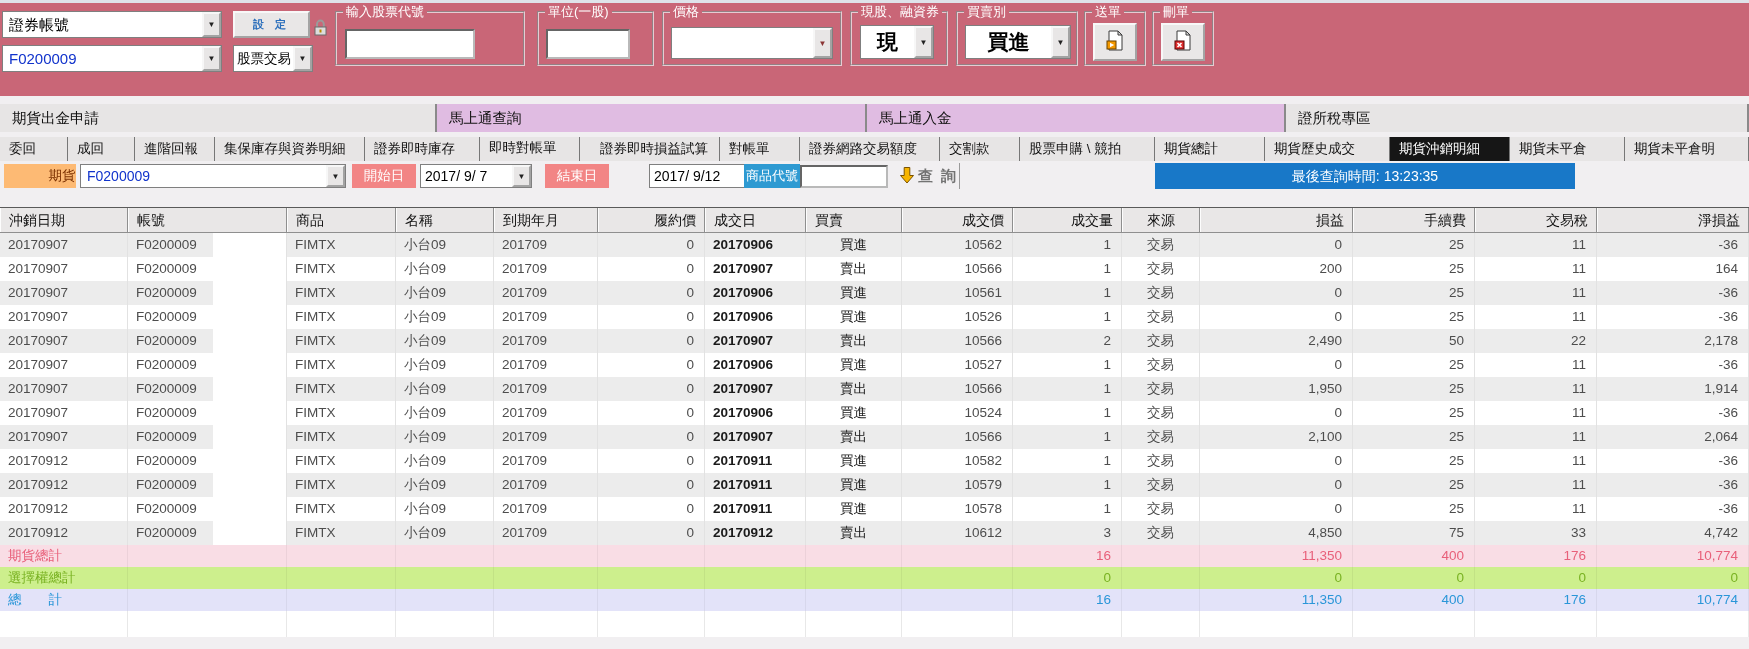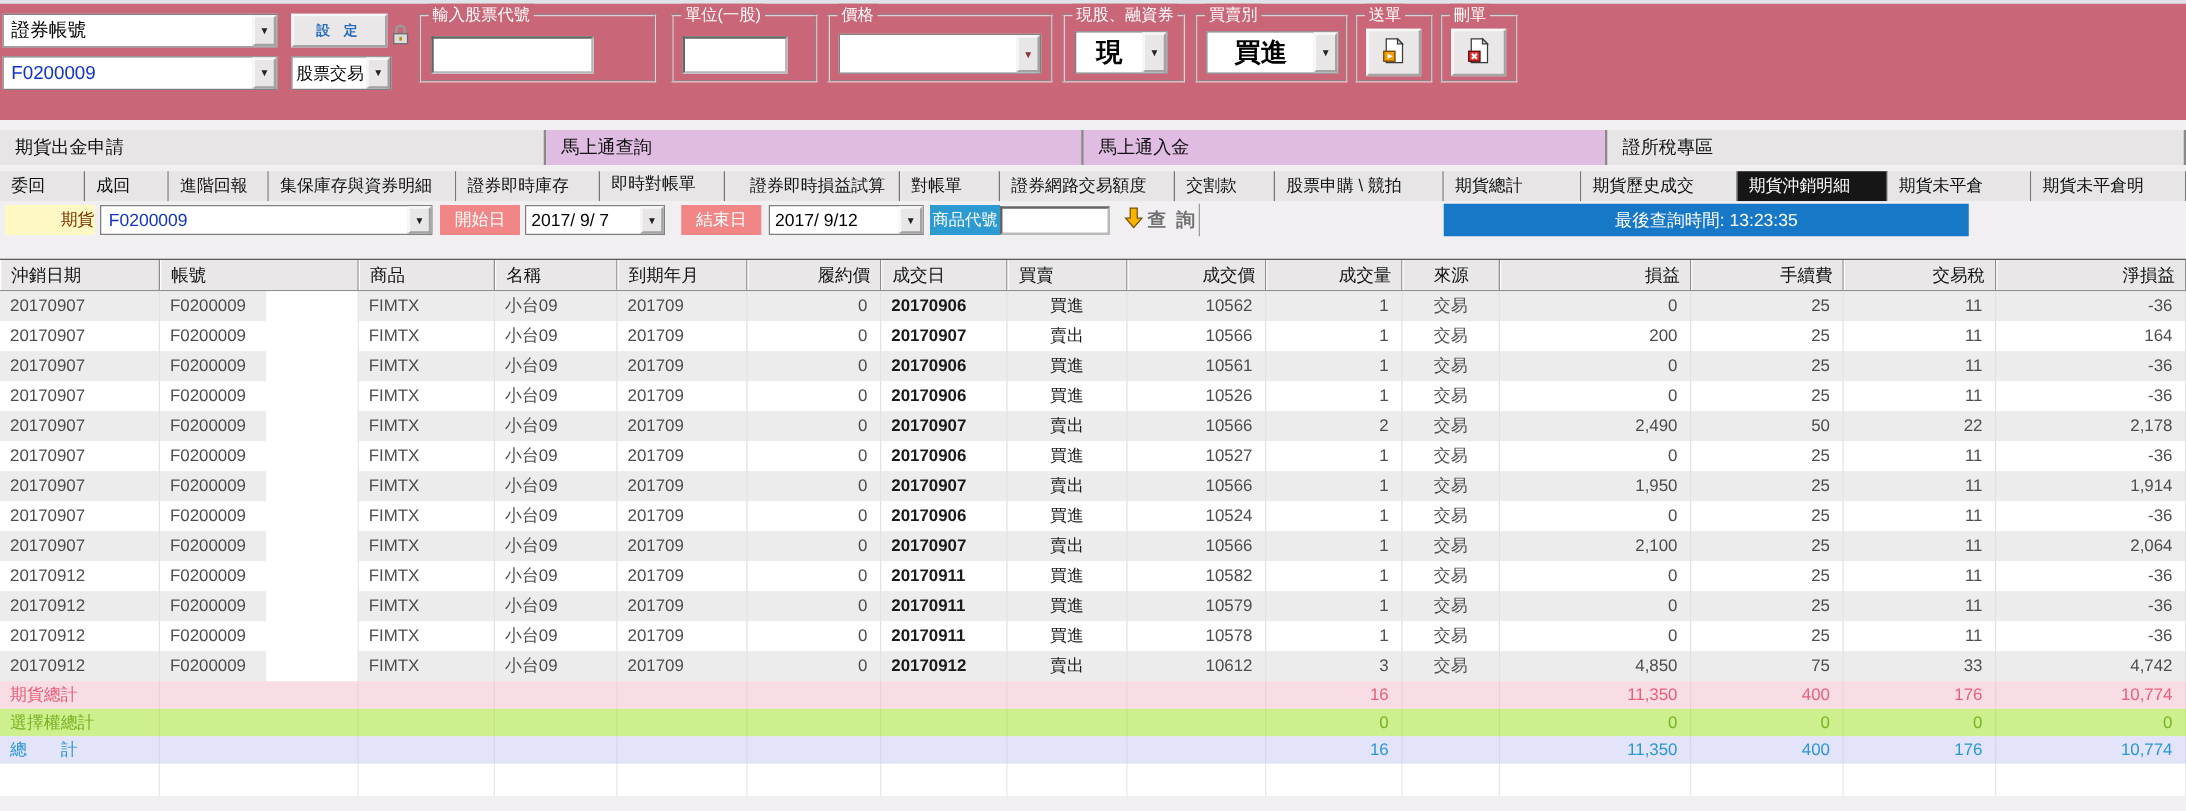--- a/index.html
+++ b/index.html
@@ -46,27 +46,27 @@
   .tab1.gray { background:#e7e5e5; }
   .tab1.pink { background:#e0bce2; }
   .gap2 { height:5px; background:#f1eff1; }
   .tabrow2 { height:24px; display:flex; background:#f1eff1; }
   .tab2 { height:24px; line-height:24px; padding-left:9px; font-size:13.5px; color:#111; background:#e7e5e5; border-right:1px solid #777; white-space:nowrap; overflow:hidden; }
   .tab2.active { background:#161616; color:#fff; }
 
   
   .querybar { position:relative; height:30px; background:#f1eff1; }
   .qlabel { position:absolute; top:3px; height:24px; line-height:24px; text-align:center; font-size:13.5px; }
-  .q-market { left:4px; width:72px; background:#fef9c3; color:#7b3000;padding-left:44px; }
+  .q-market { left:4px; width:72px; background:#fdba74; color:#7b3000;padding-left:44px; }
   .q-combo { left:80px; top:3px; width:266px; height:24px; position:absolute; }
   .q-combo .val { font-size:14px; }
   .q-start { left:352px; width:64px; background:#f28585; color:#fff; }
   .q-date1 { left:420px; top:3px; width:112px; height:24px; position:absolute; }
   .q-end { left:545px; width:64px; background:#f28585; color:#fff; }
-  .q-date2 { left:615px; top:3px; width:124px; height:24px; position:absolute; }
+  .q-date2 { left:649px; top:3px; width:124px; height:24px; position:absolute; }
   .q-date1 .val, .q-date2 .val { font-size:14px; padding:2px 4px; }
   .q-prodlabel { left:744px; width:56px; background:#2e9ad2; color:#fff; font-size:13px; }
   .q-prodinput { left:800px; top:4px; width:88px; height:23px; }
   .q-querybtn { position:absolute; left:898px; top:2px; width:62px; height:26px; background:transparent; border:none; border-right:1px solid #9a9a9a; display:flex; align-items:center; justify-content:center; gap:3px; color:#737373; font-size:15px; font-weight:bold; letter-spacing:2px; cursor:default; }
   .q-lastquery { position:absolute; left:1155px; top:2px; width:420px; height:26px; background:#1878c8; color:#fff; line-height:26px; text-align:center; font-size:14px; }
 
   .gap3 { height:16px; background:#f1eff1; }
 
   
   .grid-row { display:grid; grid-template-columns:128px 159px 109px 98px 104px 107px 101px 96px 111px 109px 78px 153px 122px 122px 152px; }

